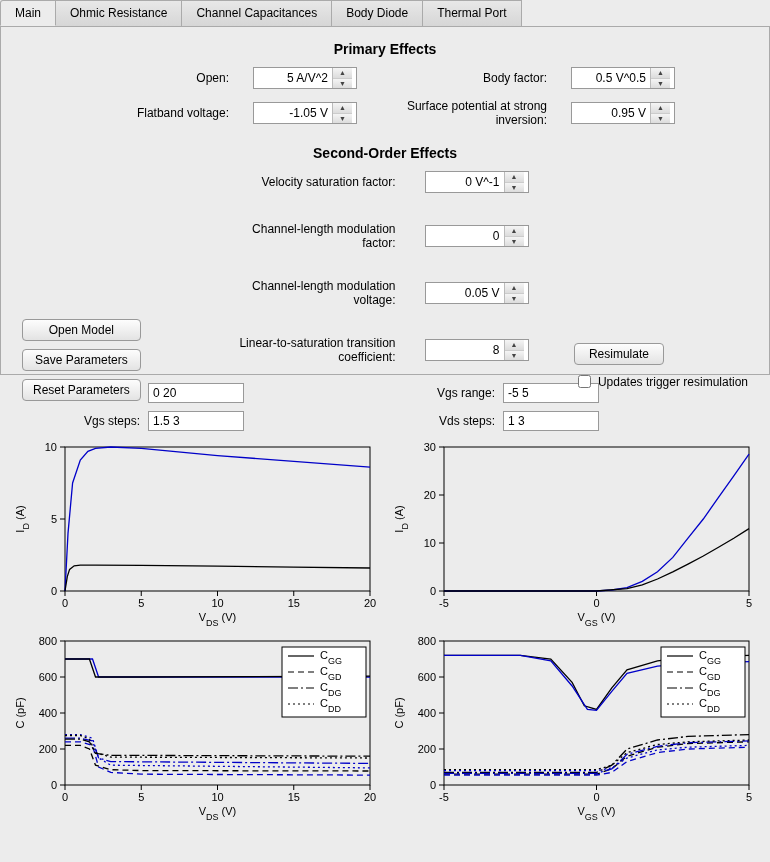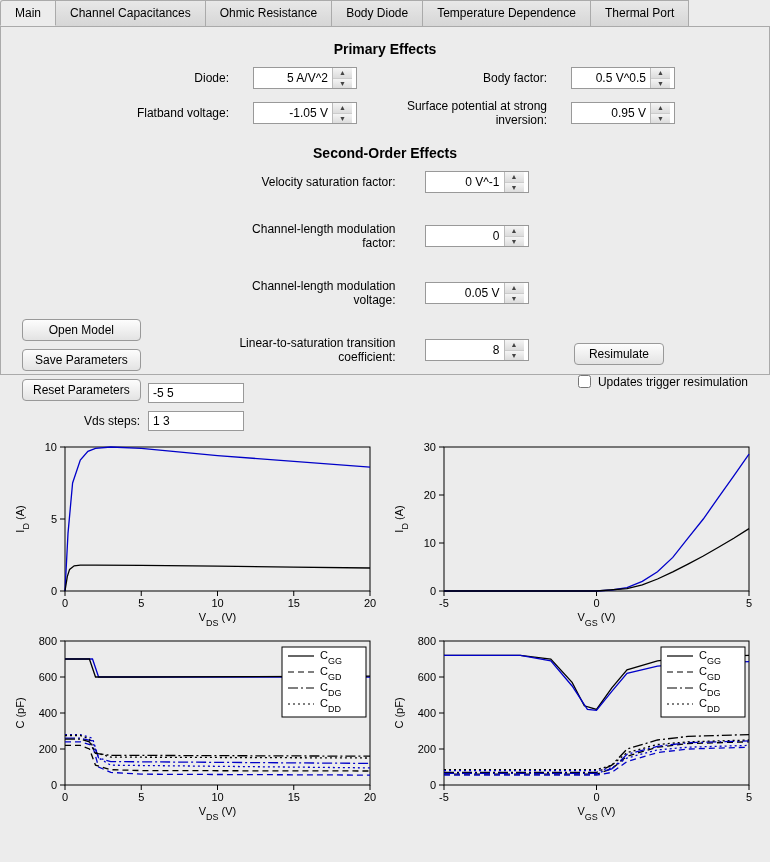--- a/index.html
+++ b/index.html
@@ -34,31 +34,30 @@
   .tick { stroke:#000; stroke-width:1; }
   .txt { font-size:11px; font-family: Arial; }
   .nav { position:relative; }
 </style>
 </head>
 <body>
 
 <div class="nav">
   <div class="tabs">
     <div class="tab active">Main</div>
+    <div class="tab">Ohmic Resistance</div>
     <div class="tab">Channel Capacitances</div>
-    <div class="tab">Ohmic Resistance</div>
     <div class="tab">Body Diode</div>
-    <div class="tab">Temperature Dependence</div>
     <div class="tab">Thermal Port</div>
   </div>
 
   <div class="panel">
     <h3>Primary Effects</h3>
     <div class="rowgrid">
-      <div class="lbl">Diode:</div>
+      <div class="lbl">Open:</div>
       <div class="spin">
         <input value="5 A/V^2" style="">
         <div class="spinbtns">
             <div>▲</div>
             <div>▼</div>
           </div>
       </div>
       <div class="lbl">Body factor:</div>
       <div class="spin">
         <input value="0.5 V^0.5" style="">
@@ -130,20 +129,26 @@
   <div class="rightctl">
     <div class="btn" style="min-width:90px;">Resimulate</div>
     <label class="chk">
       <input type="checkbox" style="">
       <span>Updates trigger resimulation</span>
     </label>
   </div>
 </div>
 
 <div class="ranges">
+  <div class="rgrp">
+    <div class="rlbl">Vds range:</div>
+    <input value="0 20" style="">
+    <div class="rlbl">Vgs steps:</div>
+    <input value="1.5 3" style="">
+  </div>
   <div class="rgrp">
     <div class="rlbl">Vgs range:</div>
     <input value="-5 5" style="">
     <div class="rlbl">Vds steps:</div>
     <input value="1 3" style="">
   </div>
 </div>
 
 <div class="charts" id="charts">
     <div class="chart">

